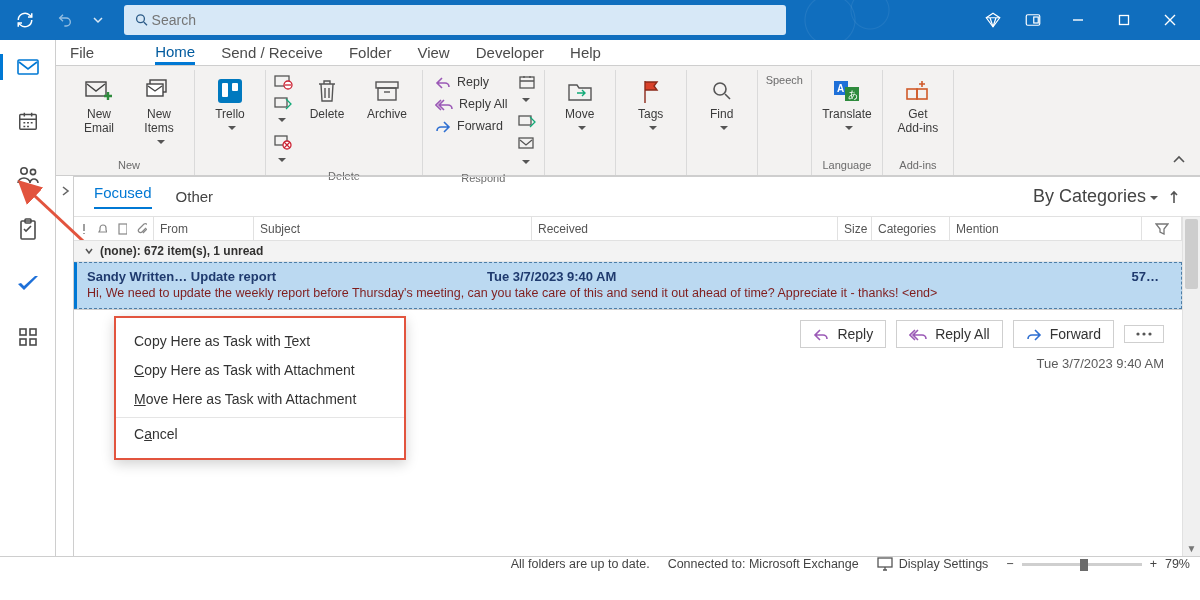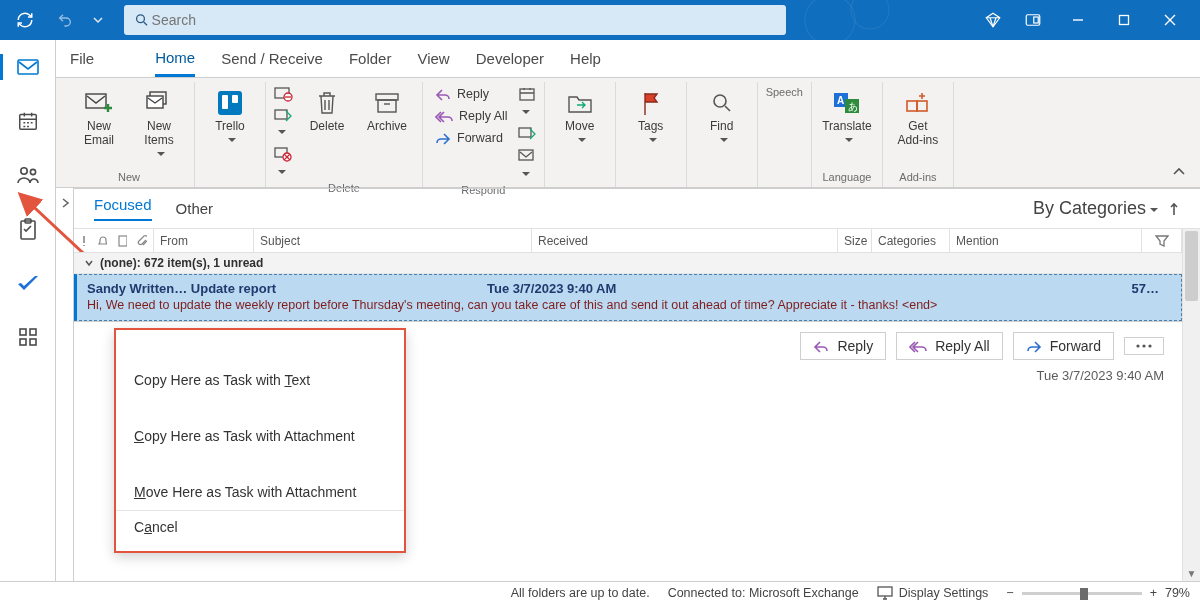--- a/index.html
+++ b/index.html
@@ -30,21 +30,21 @@
   
   .rail { width:56px; background:#fff; border-right:1px solid var(--border); display:flex; flex-direction:column; align-items:center; padding-top:12px; gap:24px; }
   .rail-btn { width:36px; height:30px; display:flex; align-items:center; justify-content:center; color:#323130; position:relative; }
   .rail-btn.active { color:var(--accent); }
   .rail-btn.active::before { content:""; position:absolute; left:-10px; width:3px; top:2px; bottom:2px; background:var(--accent); }
 
   
   .main { flex:1; display:flex; flex-direction:column; min-width:0; }
 
   
-  .tabs { height:38px; display:flex; align-items:center; padding:0 14px; gap:26px; border-bottom:1px solid var(--border); font-size:15px; }
+  .tabs { height:26px; display:flex; align-items:center; padding:0 14px; gap:26px; border-bottom:1px solid var(--border); font-size:15px; }
   .tab { height:100%; display:flex; align-items:center; color:#4b4b4b; cursor:pointer; }
   .tab.active { color:var(--tab-active); border-bottom:3px solid var(--accent); font-weight:500;margin-left:35px; }
 
   
   .ribbon { background:var(--ribbon); border-bottom:1px solid var(--border); display:flex; align-items:stretch; height:110px; padding:4px 8px 0 8px; gap:0; }
   .group { display:flex; flex-direction:column; align-items:center; padding:2px 8px 0 8px; border-right:1px solid #DADADA; }
   .group:last-of-type { border-right:none; }
   .group-body { flex:1; display:flex; align-items:flex-start; gap:6px; }
   .group-label { font-size:11px; color:#6b6b6b; padding:2px 0 4px 0; }
   .rbtn-lg { width:54px; display:flex; flex-direction:column; align-items:center; gap:2px; padding:4px 2px; font-size:12px; text-align:center; line-height:1.15; color:#3b3b3b; }
@@ -85,27 +85,27 @@
 
   
   .reading { border-top:1px solid var(--border); padding:10px 18px 8px 18px; display:flex; flex-direction:column; gap:4px; position:relative; min-height:180px; }
   .reply-row { margin-left:auto; display:flex; gap:10px; align-items:center; }
   .pill { border:1px solid #CFCFCF; padding:5px 12px; font-size:14px; display:flex; align-items:center; gap:8px; color:#333; }
   .pill .ic { color:var(--accent); }
   .timestamp { text-align:right; color:#5b5b5b; font-size:13px; margin-top:4px; }
 
   
   .ctx { position:absolute; left:40px; top:6px; width:292px; border:2px solid #E2543E; background:#fff; padding:8px 0 10px 0; box-shadow:0 4px 12px rgba(0,0,0,.18); }
-  .ctx-item { padding:6px 18px; font-size:14px; color:#333; border-top:1px solid transparent;margin-top:27px; }
+  .ctx-item { padding:6px 18px; font-size:14px; color:#333; border-top:1px solid transparent; }
   .ctx-item + .ctx-item { }
   .ctx-item.sep-before { border-top:1px solid #E5E5E5; margin-top:4px; padding-top:8px; }
   .ctx u { text-decoration:underline; }
 
   
-  .status { height:19px; border-top:1px solid var(--border); background:#fff; display:flex; align-items:flex-end; font-size:12.5px; color:#444; padding:0 10px; gap:18px; }
+  .status { height:44px; border-top:1px solid var(--border); background:#fff; display:flex; align-items:flex-start; font-size:12.5px; color:#444; padding:0 10px; gap:18px; }
   .status .sp { flex:1; }
   .zoom { display:flex; align-items:center; gap:8px; }
   .zoom-track { width:120px; height:3px; background:#CFCFCF; position:relative; }
   .zoom-thumb { position:absolute; top:-4px; left:58px; width:8px; height:12px; background:#6b6b6b; }
 
   
   .arrow-annot { position:absolute; pointer-events:none; }
 
   svg { display:block; }
 </style>

